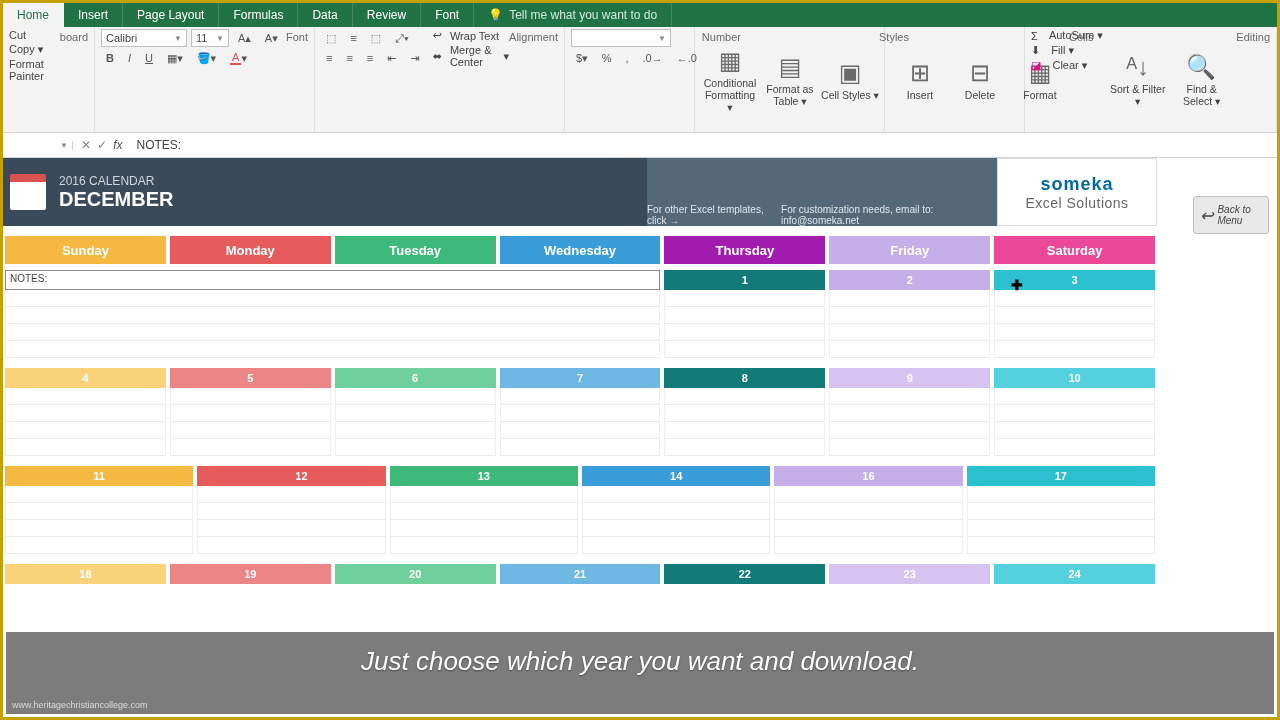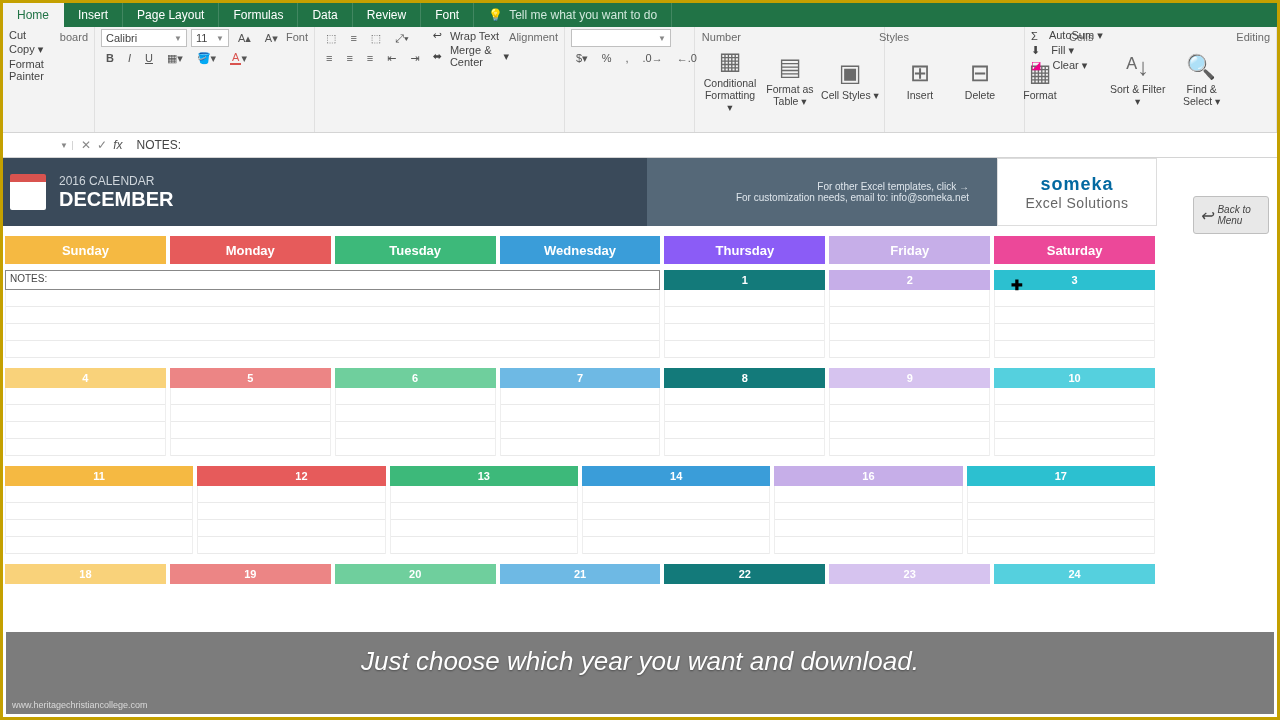--- a/index.html
+++ b/index.html
@@ -33,33 +33,33 @@
 .formula-input { flex: 1; padding: 0 6px; font-size: 12px; color:#444;}
 
 
 .sheet { background:#fff; }
 .header-band { background:#3a4a5a; display:flex; height:68px; }
 .cal-icon { width:50px; background:#3a4a5a; display:flex; align-items:center; justify-content:center; }
 .cal-icon-box { width:36px; height:36px; background:#fff; border-top:8px solid #d9534f; border-radius:2px; position:relative;}
 .header-text { flex:1; color:#fff; display:flex; flex-direction:column; justify-content:center; padding-left:6px;}
 .header-year { font-size:12px; color:#cfd6dc; }
 .header-month { font-size:20px; font-weight:600; }
-.header-info { width:350px; background:#556878; color:#dfe6ec; font-size:10px; display:flex; flex-direction:column; justify-content:center; align-items:flex-end; padding-right:28px; text-align:center;}
+.header-info { width:350px; background:#556878; color:#dfe6ec; font-size:10px; display:flex; justify-content:center; align-items:flex-end; padding-right:10px; text-align:left;}
 .someka-box { width:160px; background:#fff; display:flex; flex-direction:column; align-items:center; justify-content:center; border:1px solid #ddd;}
 .someka-logo { font-size:18px; font-weight:700; color:#0369a1; letter-spacing:1px;}
 .someka-sub { font-size:14px; color:#666; letter-spacing:0.5px;text-align:right;}
 
 
 .day-headers { display:flex; gap:4px; margin-top:10px; padding:0 2px;}
 .day-header { flex:1; height:28px; display:flex; align-items:center; justify-content:center; color:#fff; font-size:13px; font-weight:600;}
 .sun { background:#f5b942;}
 .mon { background:#e65b5b;}
 .tue { background:#3db97a;}
 .wed { background:#3a9dd9;}
-.thu { background:#8b5cf6;}
+.thu { background:#a21caf;}
 .fri { background:#c6aee8;}
 .sat { background:#ec4899;}
 
 
 .cal-body { padding:0 2px;}
 .notes-cell { border:1px solid #888; display:flex; align-items:flex-start; padding:2px 4px; font-size:10px; color:#444; height:20px;}
 .notes-area { display:flex; gap:4px; margin-top:6px;}
 .notes-block { width:calc((100% - 24px)/7 * 4 + 12px); display:flex; flex-direction:column;}
 .notes-lines { height:68px; background:repeating-linear-gradient(#fff,#fff 16px,#eaeaea 16px,#eaeaea 17px); border-left:1px solid #eee; border-right:1px solid #eee;}
 .first-days { display:flex; gap:4px; flex:1;}

